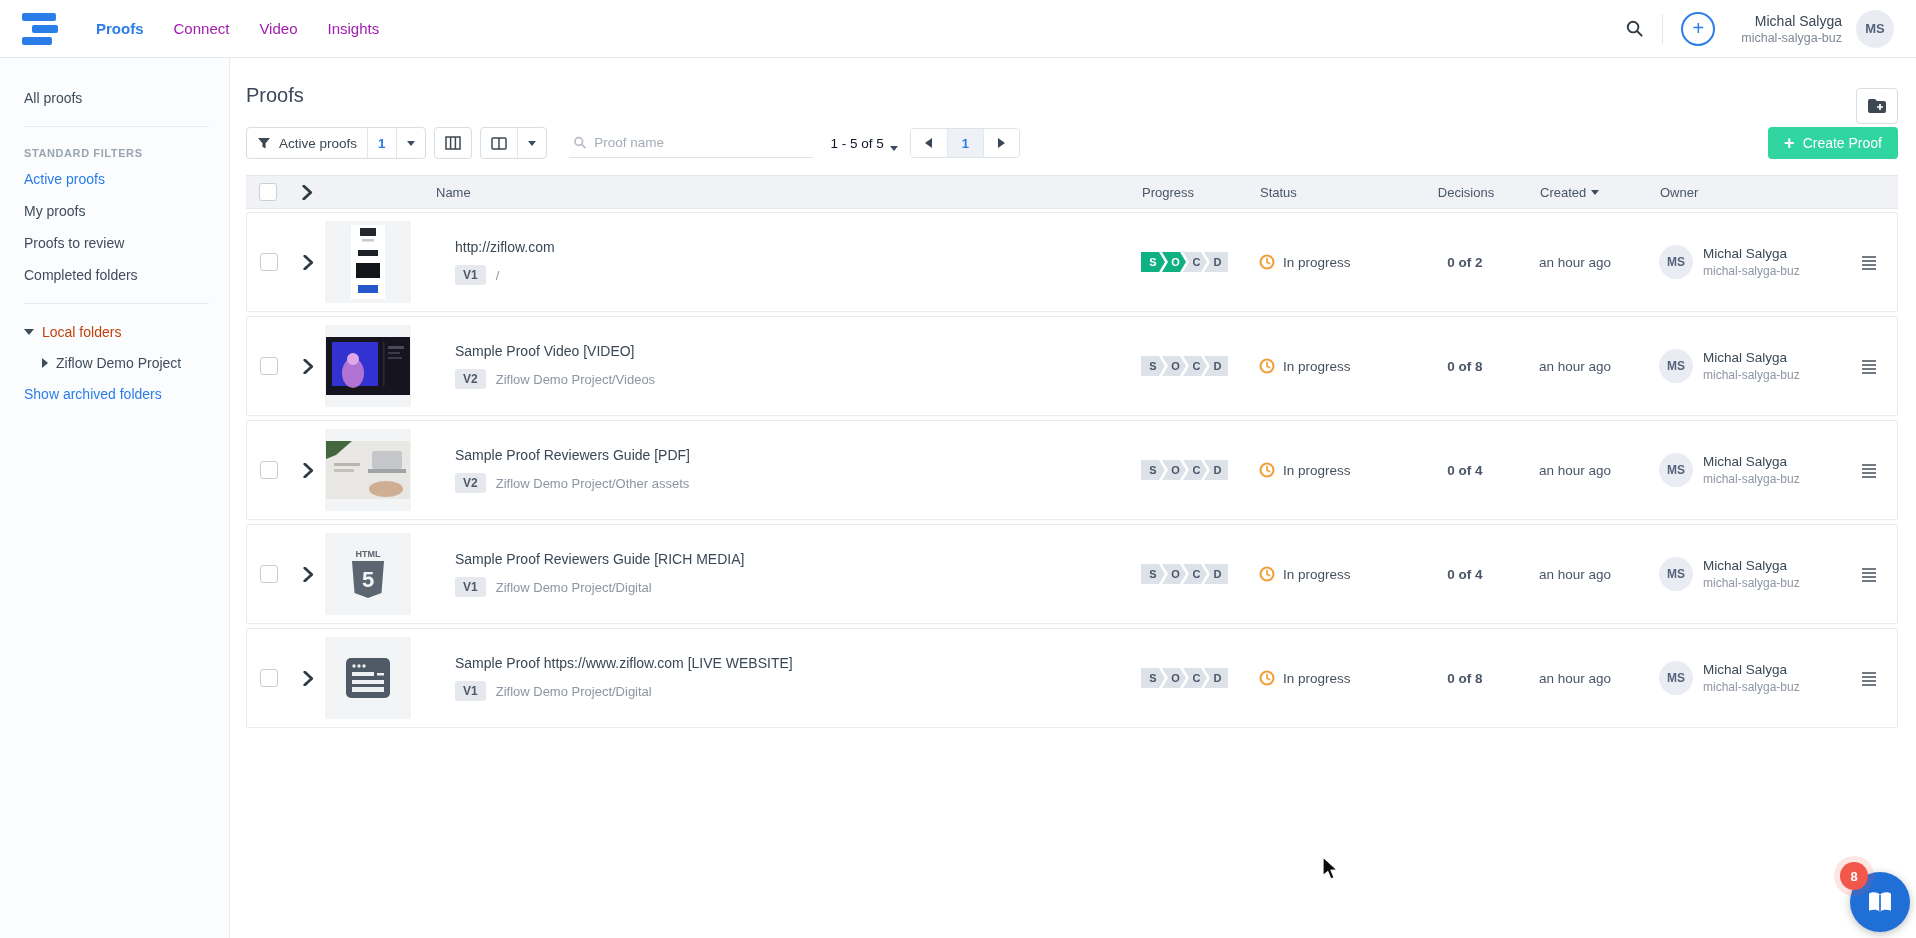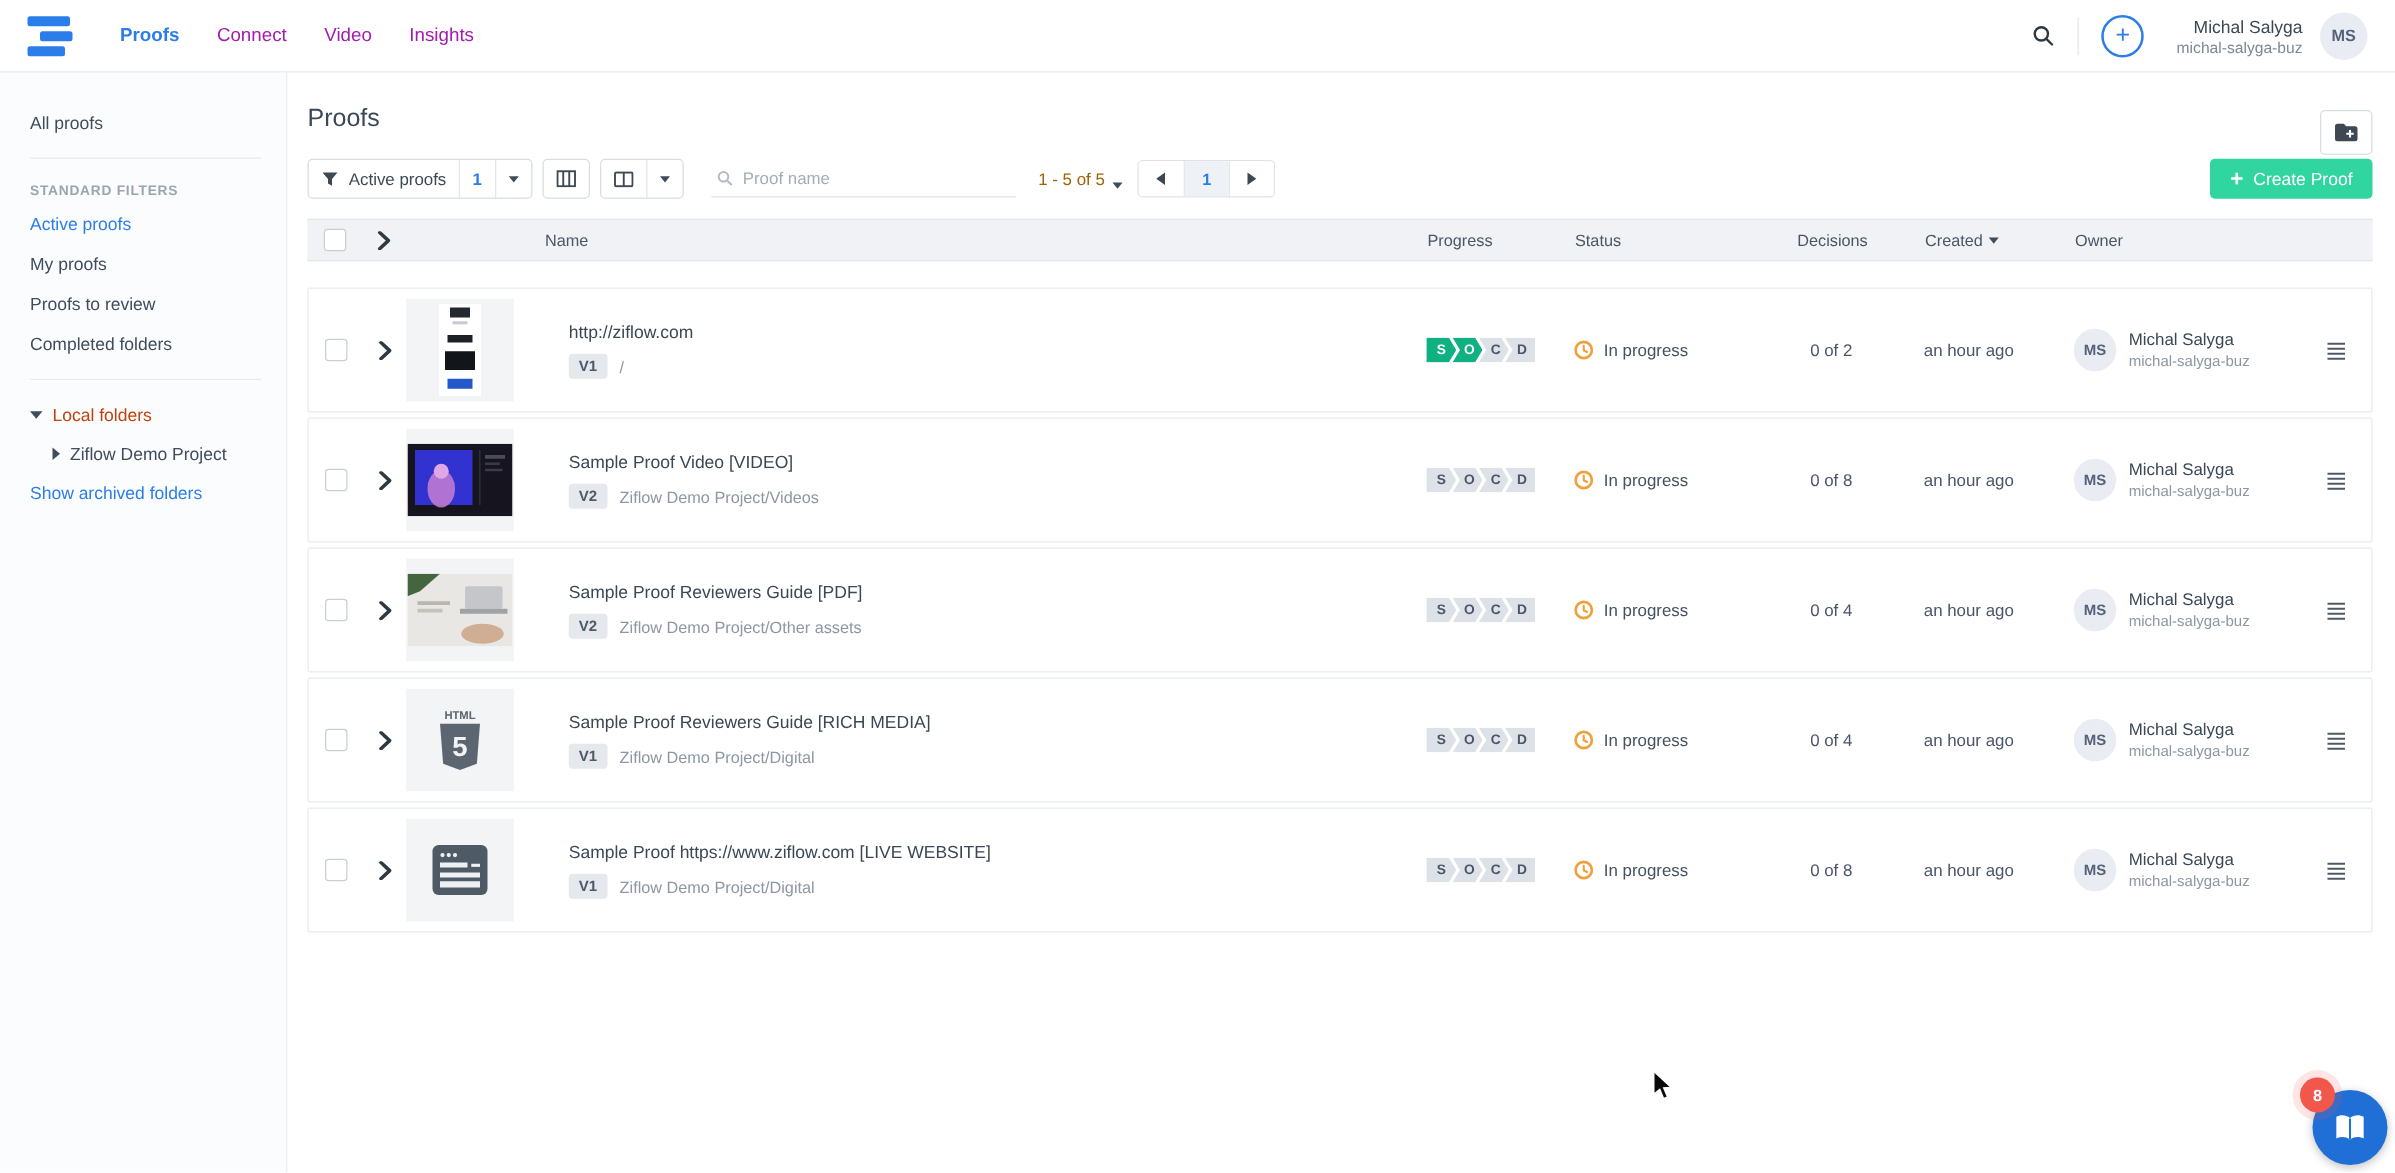--- a/index.html
+++ b/index.html
@@ -59,42 +59,42 @@
   .tool-gap { width:8px; }
   .icon-only { padding:0 10px; }
 
   .search-wrap { display:flex; align-items:center; gap:8px; margin-left:22px; width:244px;
                  border-bottom:1px solid #dfe3e8; height:30px; padding:0 4px; }
   .search-wrap input { border:none; outline:none; font-size:13.5px; color:#ec4899; width:100%; background:transparent;
                        font-family:"Liberation Sans", sans-serif; }
   .search-wrap input::placeholder { color:#a3acb6; }
 
   .pagination { display:flex; align-items:center; margin-left:18px; gap:12px; }
-  .page-range { font-size:13.5px; color:#a16207; display:flex; align-items:flex-end; gap:6px; cursor:pointer; }
+  .page-range { font-size:13.5px; color:#0f172a; display:flex; align-items:flex-end; gap:6px; cursor:pointer; }
   .pager { display:flex; border:1px solid #dfe3e8; border-radius:4px; overflow:hidden; height:30px; }
   .pager .pcell { width:36px; display:flex; align-items:center; justify-content:center; background:#fff; cursor:pointer; font-size:13px; }
   .pager .pcell + .pcell { border-left:1px solid #e4e8ec; }
   .pager .pcell.current { background:#eef1f5; color:#2b7de9; font-weight:bold; }
   .arrow-left { width:0;height:0;border-top:5px solid transparent;border-bottom:5px solid transparent;border-right:7px solid #3a4754; }
   .arrow-right { width:0;height:0;border-top:5px solid transparent;border-bottom:5px solid transparent;border-left:7px solid #3a4754; }
 
   .create-btn { margin-left:auto; height:32px; background:#31d5a0; color:#fff; border:none; border-radius:4px;
                 font-size:14px; padding:0 16px; display:flex; align-items:center; gap:8px; cursor:pointer;
                 font-family:"Liberation Sans", sans-serif; }
   .create-btn .plus { font-size:18px; font-weight:bold; line-height:1; margin-top:-1px; }
 
   
   .grid-cols { display:grid; grid-template-columns:44px 34px 112px 1fr 118px 158px 96px 122px 206px 56px; align-items:center; }
   .thead { height:34px; background:#f0f2f5; border-top:1px solid #e3e7ec; border-bottom:1px solid #e3e7ec;
            margin-top:16px; font-size:13px; color:#4a5568; }
   .thead .hcell { display:flex; align-items:center; }
   .c-center { justify-content:center; }
   .sort-caret { width:0;height:0;border-left:4px solid transparent;border-right:4px solid transparent;border-top:5px solid #3f4c5c; margin-left:5px; }
 
-  .tbody { margin-top:21px;border-radius:11px; }
+  .tbody { margin-top:3px;border-radius:11px; }
   .trow { height:100px; background:#fff; border:1px solid #e7ebef; border-radius:2px; margin-bottom:4px; cursor:pointer; }
   .cell { display:flex; align-items:center; }
   .checkbox { width:18px; height:18px; border:1px solid #c7ced6; border-radius:3px; background:#fff; display:inline-block; cursor:pointer; }
   .c-check { justify-content:center; }
   .c-exp { justify-content:center; }
   .thumb { width:86px; height:82px; background:#f3f4f6; display:flex; align-items:center; justify-content:center; overflow:hidden; }
   .c-name { flex-direction:column; align-items:flex-start; justify-content:center; padding-left:18px; display:flex; }
   .pname { font-size:14px; color:#3a4754; }
   .meta { display:flex; align-items:center; gap:10px; margin-top:10px; }
   .vbadge { background:#e5e8ed; color:#4e5a68; font-size:12px; font-weight:bold; border-radius:3px; padding:3px 8px; }
@@ -103,21 +103,21 @@
   .pbadges { display:flex; }
   .pbadge { width:24px; height:20px; display:flex; align-items:center; justify-content:center;
             font-size:11px; font-weight:bold; }
   .pbadge.todo { background:#dde2e8; color:#4a5568; }
   .pbadge.done { background:#0fb183; color:#fff; }
   .pbadge.first { clip-path:polygon(0 0, calc(100% - 6px) 0, 100% 50%, calc(100% - 6px) 100%, 0 100%); }
   .pbadge.mid   { clip-path:polygon(0 0, calc(100% - 6px) 0, 100% 50%, calc(100% - 6px) 100%, 0 100%, 6px 50%); margin-left:-3px; padding-left:3px; }
   .pbadge.last  { clip-path:polygon(0 0, 100% 0, 100% 100%, 0 100%, 6px 50%); margin-left:-3px; padding-left:3px; }
 
   .c-status { gap:8px; font-size:13.5px; color:#45515e; }
-  .c-dec { justify-content:center; font-size:13.5px; color:#4a5568; }
+  .c-dec { justify-content:center; font-size:13.5px; color:#4a5568;font-weight:bold; }
   .c-created { font-size:13.5px; color:#4a5568; padding-left:26px; }
   .c-owner { gap:10px; padding-left:24px; }
   .oname { font-size:13.5px; color:#3a4754; }
   .oorg { font-size:12px; color:#8d96a3; margin-top:3px; }
   .c-menu { justify-content:center; }
 
   
   .help-fab { position:absolute; right:6px; bottom:6px; width:60px; height:60px; border-radius:50%;
               background:#1f6fd6; display:flex; align-items:center; justify-content:center; cursor:pointer;
               box-shadow:0 2px 8px rgba(0,0,0,.25); }

